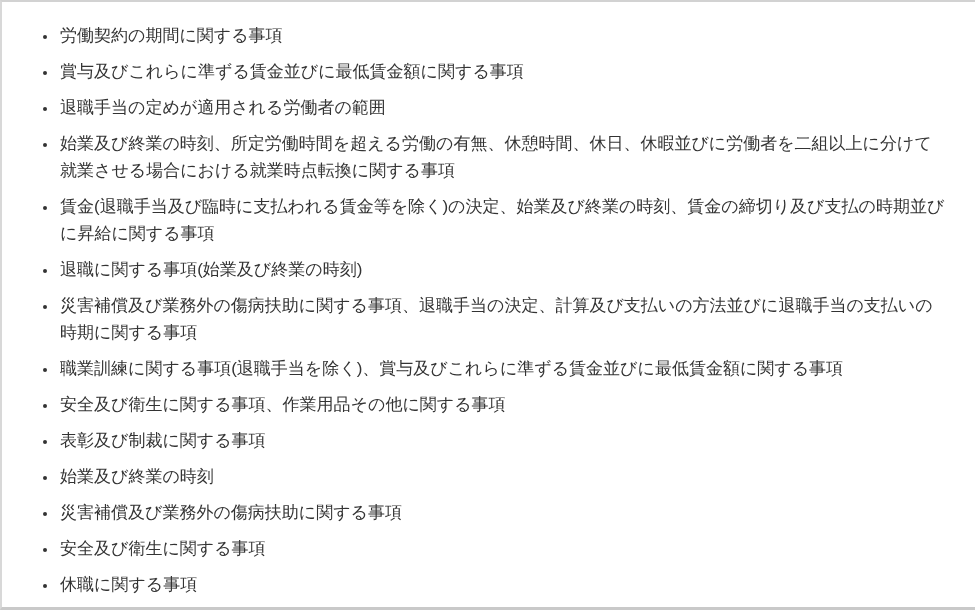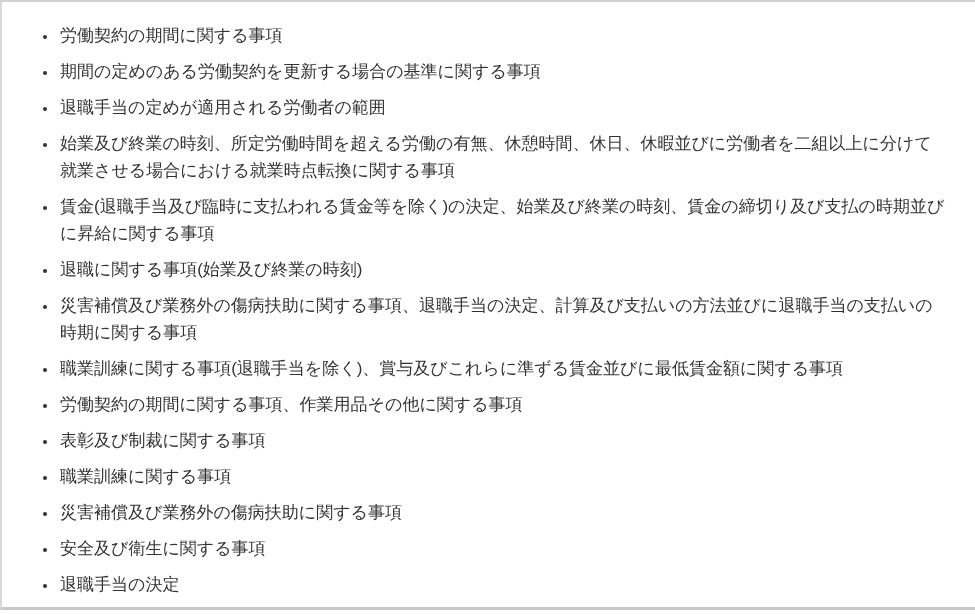--- a/index.html
+++ b/index.html
@@ -37,27 +37,27 @@
     color: #333333;
     font-size: 14px;
   }
 </style>
 </head>
 <body>
 
 <div class="doc-frame">
   <ul class="item-list">
     <li>労働契約の期間に関する事項</li>
-    <li>期間の定めのある労働契約を更新する場合の基準に関する事項</li>
+    <li>賞与及びこれらに準ずる賃金並びに最低賃金額に関する事項</li>
     <li>退職手当の定めが適用される労働者の範囲</li>
     <li>始業及び終業の時刻、所定労働時間を超える労働の有無、休憩時間、休日、休暇並びに労働者を二組以上に分けて就業させる場合における就業時点転換に関する事項</li>
     <li>賃金(退職手当及び臨時に支払われる賃金等を除く)の決定、始業及び終業の時刻、賃金の締切り及び支払の時期並びに昇給に関する事項</li>
     <li>退職に関する事項(始業及び終業の時刻)</li>
     <li>災害補償及び業務外の傷病扶助に関する事項、退職手当の決定、計算及び支払いの方法並びに退職手当の支払いの時期に関する事項</li>
     <li>職業訓練に関する事項(退職手当を除く)、賞与及びこれらに準ずる賃金並びに最低賃金額に関する事項</li>
-    <li>労働契約の期間に関する事項、作業用品その他に関する事項</li>
+    <li>安全及び衛生に関する事項、作業用品その他に関する事項</li>
     <li>表彰及び制裁に関する事項</li>
-    <li>職業訓練に関する事項</li>
+    <li>始業及び終業の時刻</li>
     <li>災害補償及び業務外の傷病扶助に関する事項</li>
     <li>安全及び衛生に関する事項</li>
-    <li>退職手当の決定</li>
+    <li>休職に関する事項</li>
   </ul>
 </div>
 
 </body></html>

